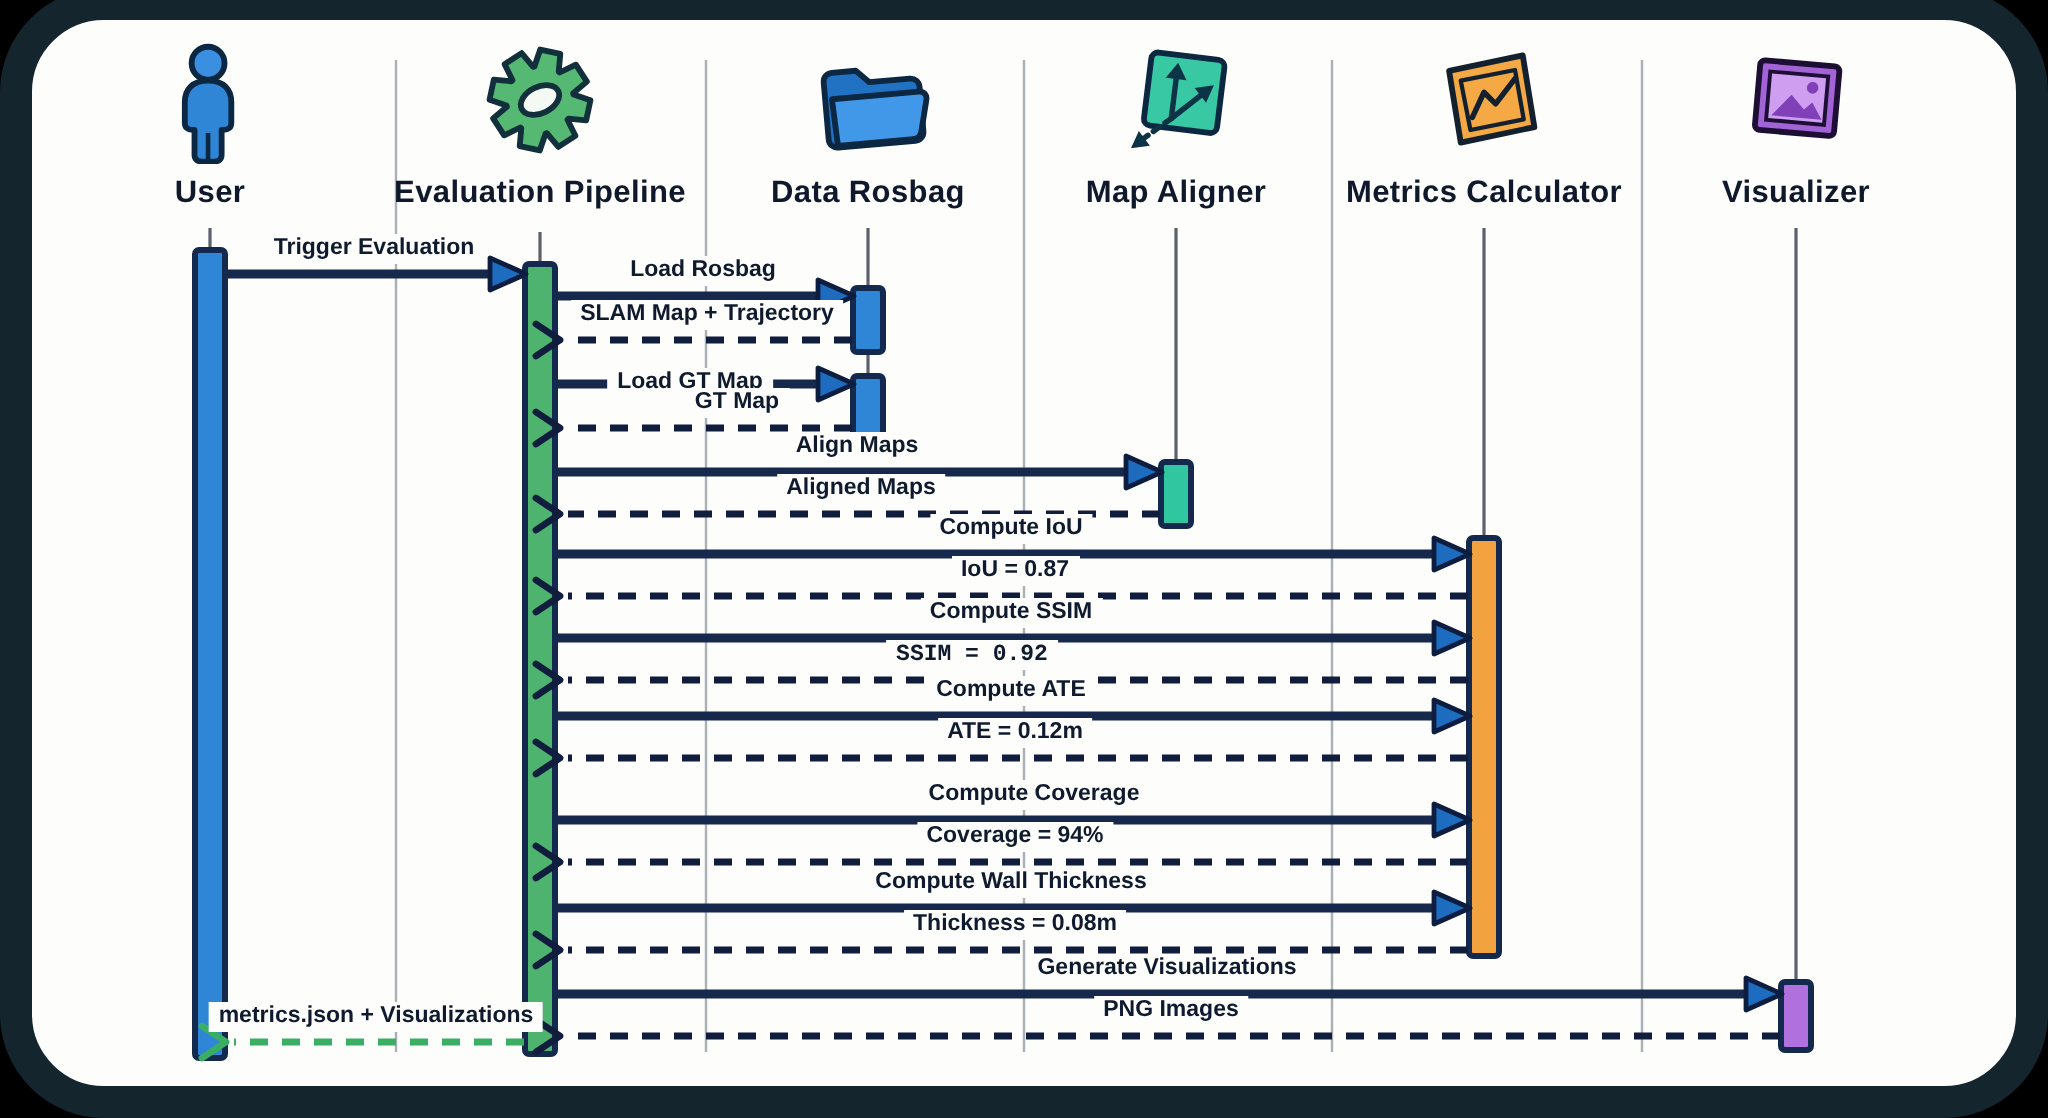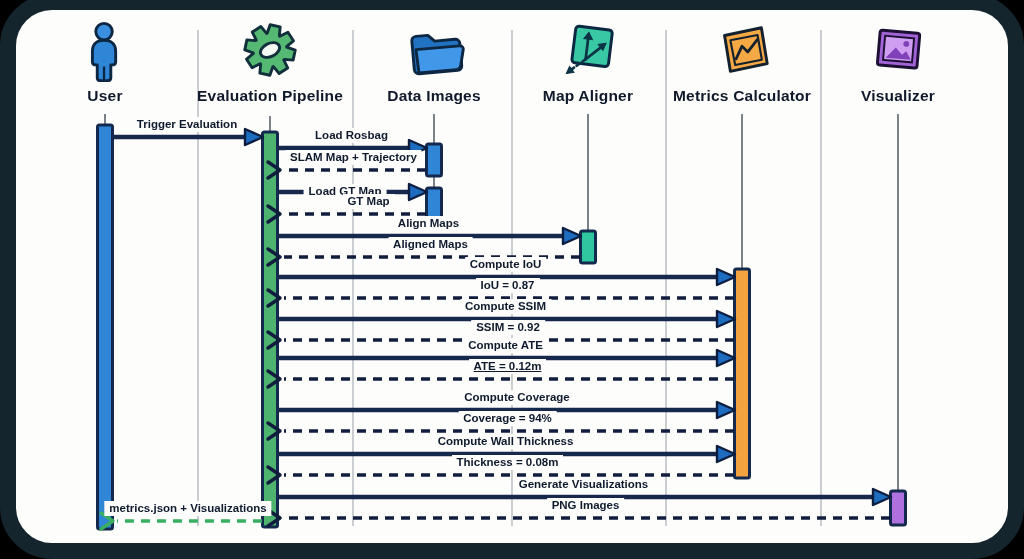--- a/index.html
+++ b/index.html
@@ -94,21 +94,21 @@
             <g transform="rotate(12 32 32)" stroke="#11303c" stroke-width="3" stroke-linejoin="round">
               <path id="gp" fill="#55b873" d="M48.3,25.6 L57.5,26.7 L57.5,37.3 L48.3,38.4 L48.0,39.0 L53.7,46.3 L46.3,53.7 L39.0,48.0 L38.4,48.3 L37.3,57.5 L26.7,57.5 L25.6,48.3 L25.0,48.0 L17.7,53.7 L10.3,46.3 L16.0,39.0 L15.7,38.4 L6.5,37.3 L6.5,26.7 L15.7,25.6 L16.0,25.0 L10.3,17.7 L17.7,10.3 L25.0,16.0 L25.6,15.7 L26.7,6.5 L37.3,6.5 L38.4,15.7 L39.0,16.0 L46.3,10.3 L53.7,17.7 L48.0,25.0 Z"></path>
               <ellipse cx="32" cy="32" rx="10.5" ry="6.8" transform="rotate(-38 32 32)" fill="#f4f9f4" stroke-width="3"></ellipse>
             </g>
           </svg></div><div class="plabel">Evaluation Pipeline</div></div>
       <div class="participant" style="left: 339px; top: 18px;"><div class="icon"><svg width="62" height="64" viewBox="0 0 64 64">
             <g transform="rotate(-5 32 32)" stroke="#0c2742" stroke-width="3" stroke-linejoin="round">
               <path d="M10 21 c0-2.6 2-4.6 4.6-4.6 h12.4 l6.5 6.5 h21 c2.6 0 4.6 2 4.6 4.6 v23 c0 2.6 -2 4.6 -4.6 4.6 h-39.9 c-2.6 0 -4.6 -2 -4.6 -4.6 z" fill="#2272c3"></path>
               <path d="M13.5 30 h45 c2.6 0 4.2 2.1 3.5 4.6 l-4 16 c-0.5 2.1 -2.4 3.6 -4.5 3.6 h-39 z" fill="#4298e8"></path>
             </g>
-          </svg></div><div class="plabel">Data Images</div></div>
+          </svg></div><div class="plabel">Data Rosbag</div></div>
       <div class="participant" style="left: 493px; top: 18px;"><div class="icon"><svg width="62" height="64" viewBox="0 0 64 64">
             <g transform="rotate(7 34 30)">
               <rect x="17" y="9" width="38" height="38" rx="3.5" fill="#38c8a4" stroke="#0c2742" stroke-width="3"></rect>
               <g stroke="#0c3346" stroke-width="2.8" fill="#0c3346" stroke-linecap="round">
                 <line x1="31" y1="42" x2="31" y2="19"></line>
                 <path d="M31 14 l-4.5 7 h9 z" stroke-width="1"></path>
                 <line x1="31" y1="42" x2="46" y2="27"></line>
                 <path d="M50 23 l-8 2.2 5.6 5.6 z" stroke-width="1"></path>
                 <line x1="31" y1="42" x2="17" y2="55" stroke-dasharray="4 3.4"></line>
                 <path d="M13 59 l7.8 -2 -5.4 -5.6 z" stroke-width="1"></path>
@@ -133,23 +133,23 @@
       <div class="msglabel" style="left: 187px; top: 117px;">Trigger Evaluation</div>
       <div class="msglabel" style="left: 351.5px; top: 128px;">Load Rosbag</div>
       <div class="msglabel" style="left: 353.5px; top: 150px;">SLAM Map + Trajectory</div>
       <div class="msglabel" style="left: 345px; top: 172px; margin-top: 12px;">Load GT Map</div>
       <div class="msglabel" style="left: 353.5px; top: 194px; margin-left: 15px;">GT Map</div>
       <div class="msglabel" style="left: 428.5px; top: 216px;">Align Maps</div>
       <div class="msglabel" style="left: 430.5px; top: 237px; text-align: right;">Aligned Maps</div>
       <div class="msglabel" style="left: 505.5px; top: 257px;">Compute IoU</div>
       <div class="msglabel" style="left: 507.5px; top: 278px;">IoU = 0.87</div>
       <div class="msglabel" style="left: 505.5px; top: 299px;">Compute SSIM</div>
-      <div class="msglabel" style="left: 508px; top: 320px;">SSIM = 0.92</div>
+      <div class="msglabel" style="left: 486px; top: 320px; font-family: Liberation Mono, monospace;">SSIM = 0.92</div>
       <div class="msglabel" style="left: 505.5px; top: 338px;">Compute ATE</div>
-      <div class="msglabel" style="left: 507.5px; top: 359px; text-decoration: underline;">ATE = 0.12m</div>
+      <div class="msglabel" style="left: 507.5px; top: 359px;">ATE = 0.12m</div>
       <div class="msglabel" style="left: 517px; top: 390px;">Compute Coverage</div>
       <div class="msglabel" style="left: 507.5px; top: 411px;">Coverage = 94%</div>
       <div class="msglabel" style="left: 505.5px; top: 434px;">Compute Wall Thickness</div>
       <div class="msglabel" style="left: 507.5px; top: 455px;">Thickness = 0.08m</div>
       <div class="msglabel" style="left: 583.5px; top: 477px;">Generate Visualizations</div>
       <div class="msglabel" style="left: 585.5px; top: 498px;">PNG Images</div>
       <div class="msglabel" style="left: 188px; top: 501px;">metrics.json + Visualizations</div>
     </div>
   <div class="frame-ring"></div>
 </div>

